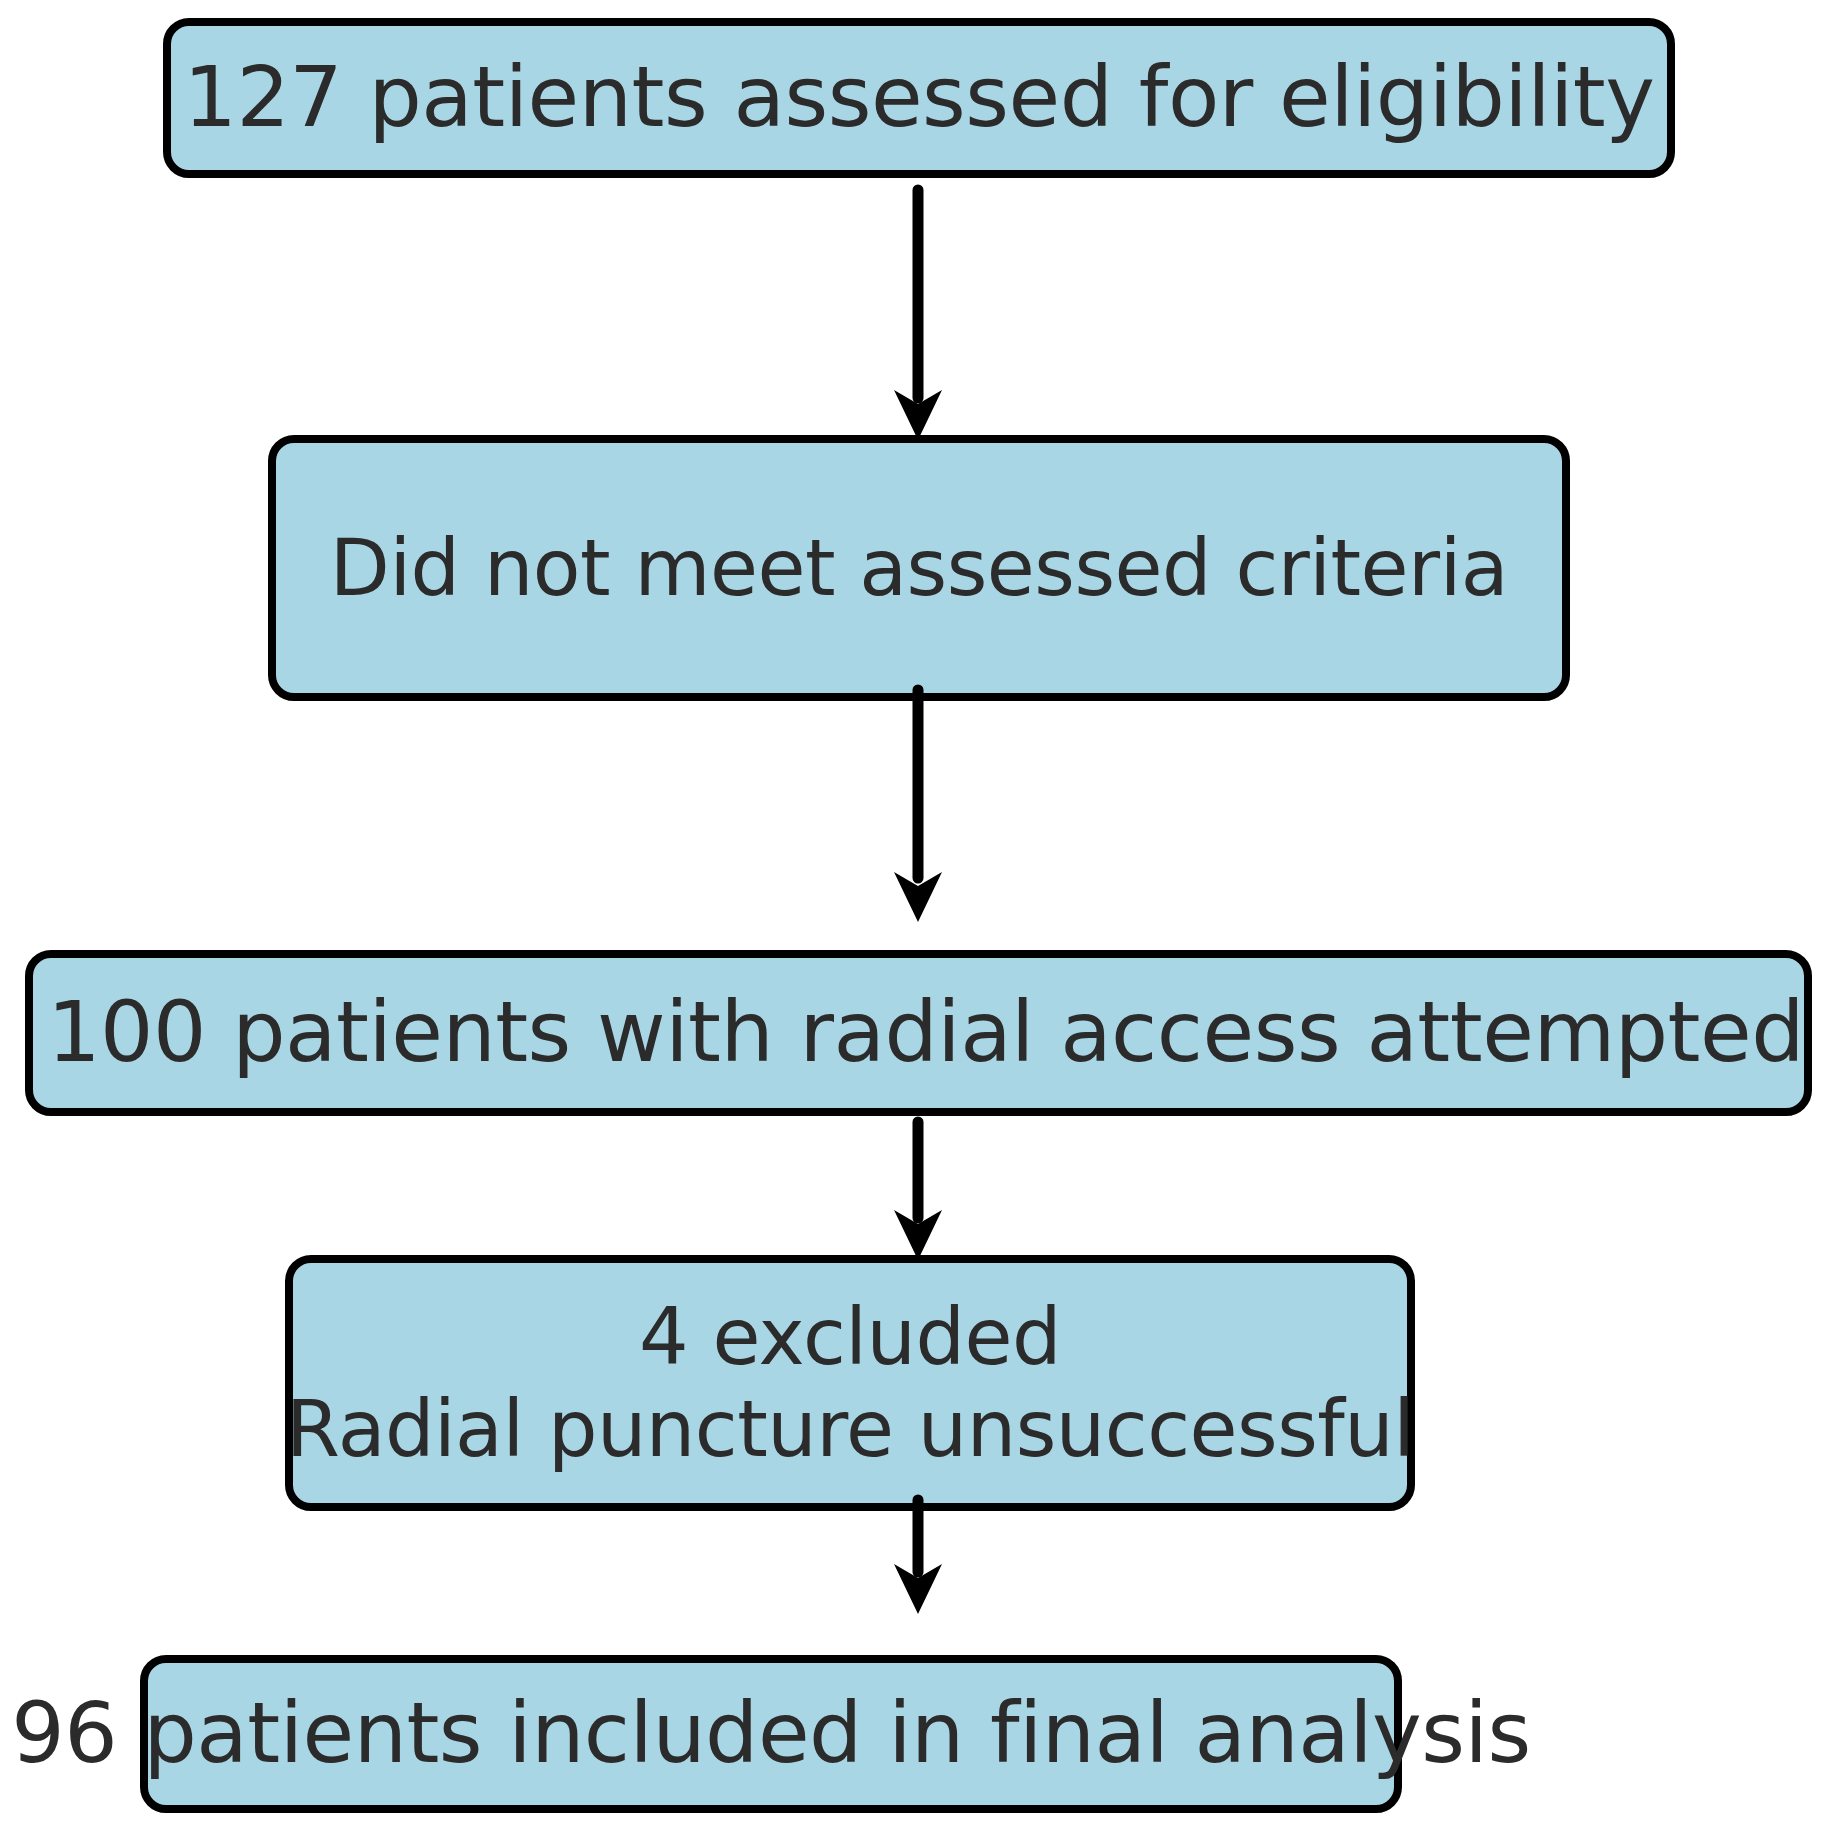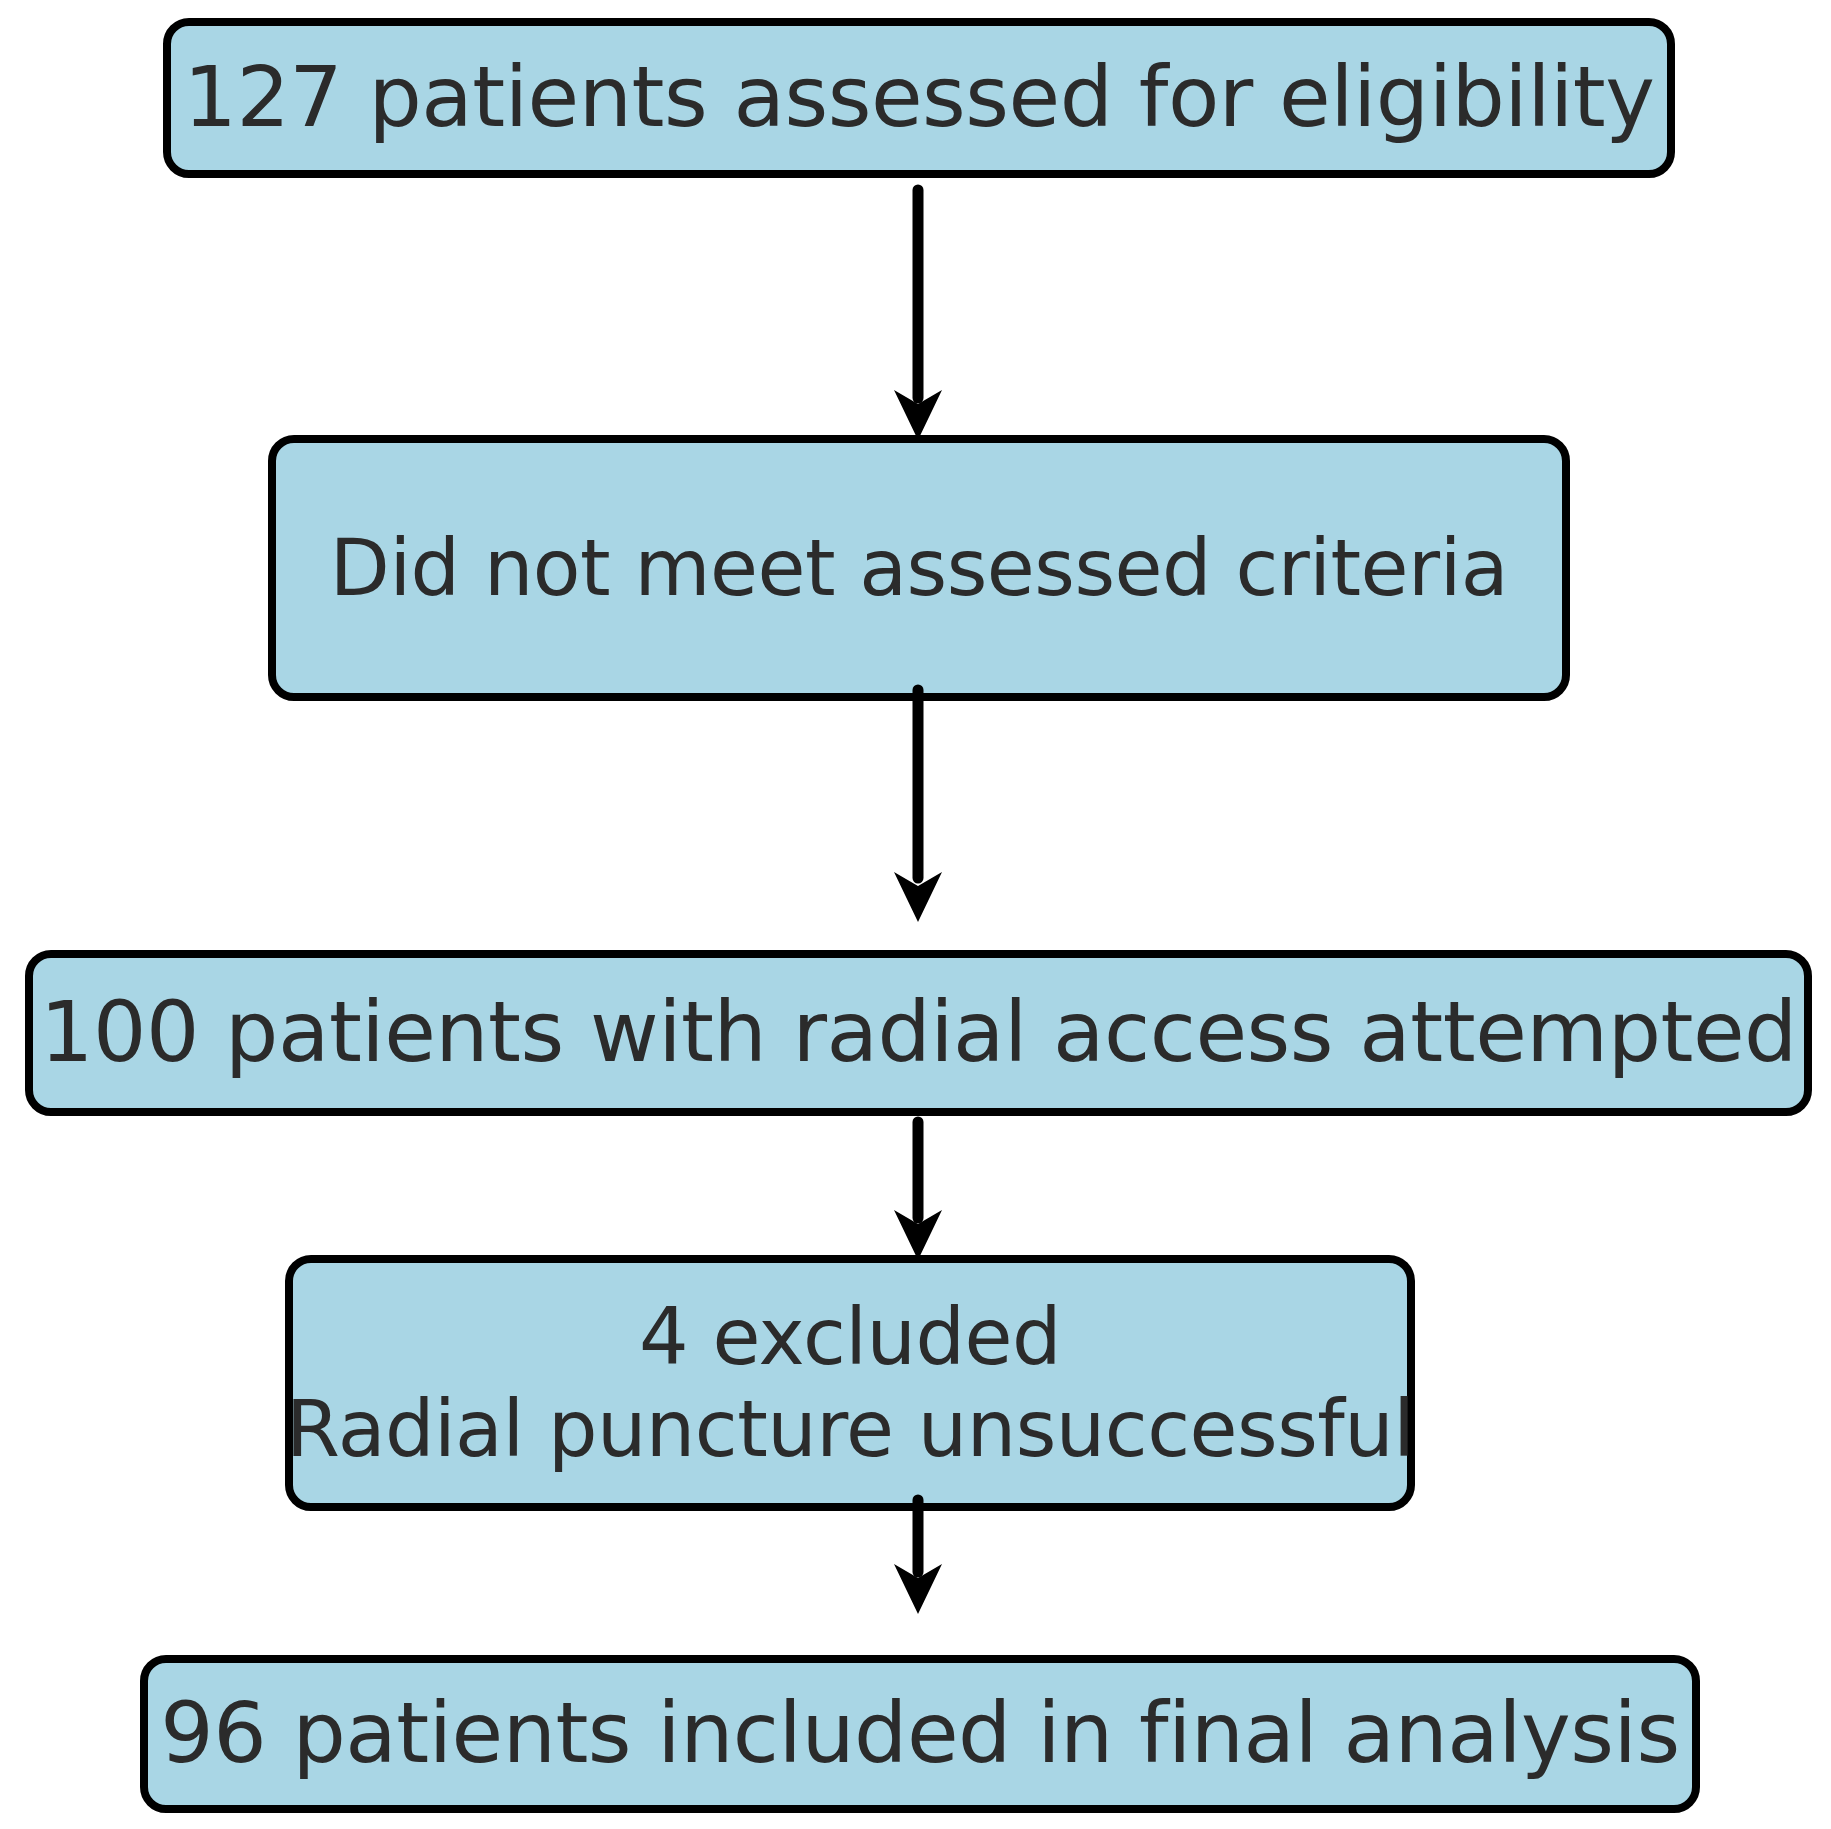--- a/index.html
+++ b/index.html
@@ -34,23 +34,23 @@
     line-height: 1.18;
     letter-spacing: -0.5px;
     white-space: nowrap;
   }
   .node .line {
     display: block;
   }
   
   #node-1 { left: 163px;  top: 18px;   width: 1512px; height: 160px; }
   #node-2 { left: 268px;  top: 435px;  width: 1302px; height: 266px; }
-  #node-3 { left: 25px;   top: 950px;  width: 1787px; height: 166px; }
+  #node-3 { left: 25px;   top: 950px;  width: 1787px; height: 166px; align-items: flex-end; }
   #node-4 { left: 285px;  top: 1255px; width: 1130px; height: 256px; }
-  #node-5 { left: 140px;  top: 1655px; width: 1560px; height: 158px; }
+  #node-5 { left: 140px;  top: 1655px; width: 1262px; height: 158px; }
 
   #node-1 .line { font-size: 84px; }
   #node-2 .line { font-size: 78px; }
   #node-3 .line { font-size: 84px; }
   #node-4 .line { font-size: 78px; }
   #node-5 .line { font-size: 84px; }
 
   .connector {
     position: absolute;
     pointer-events: none;

